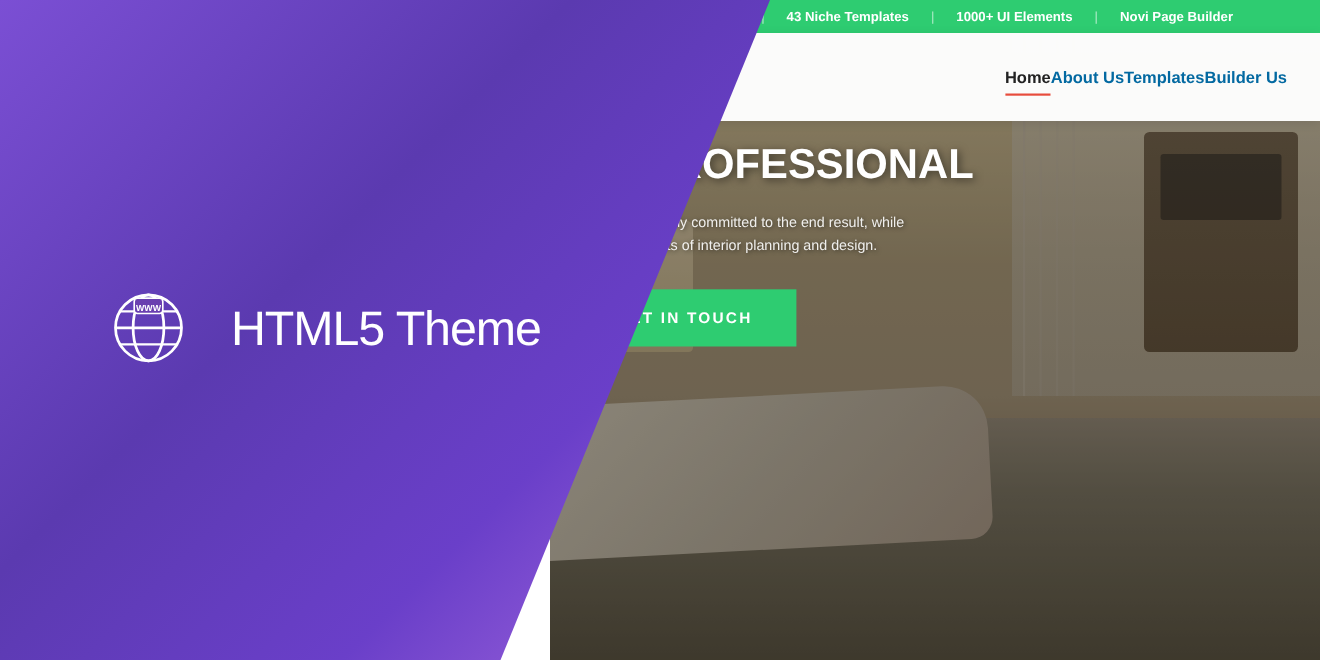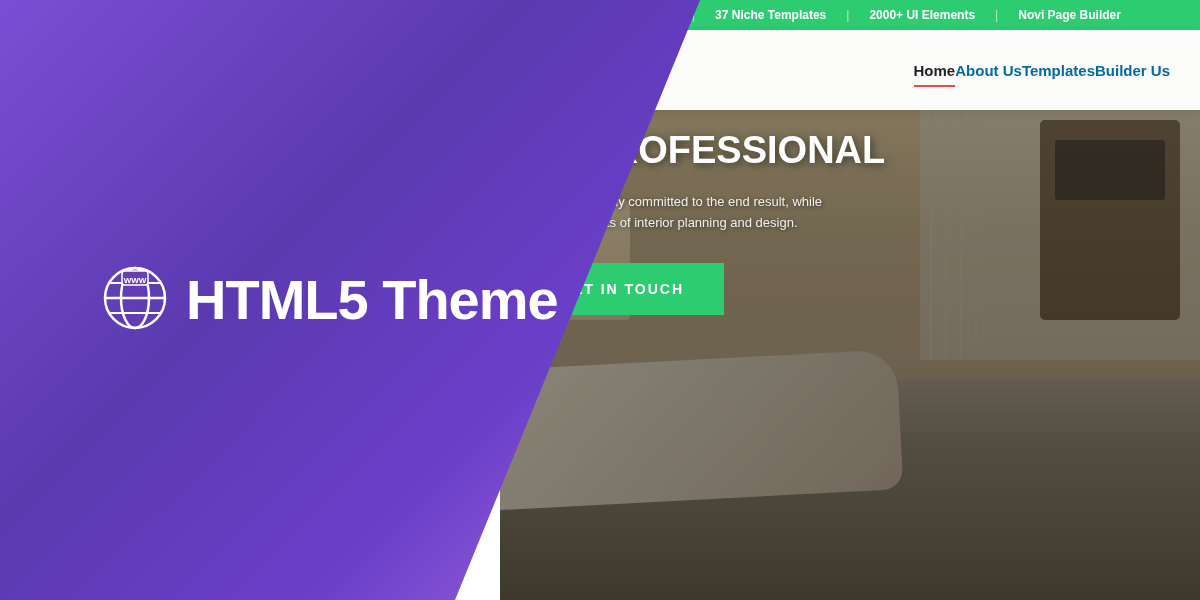--- a/index.html
+++ b/index.html
@@ -39,25 +39,26 @@
       gap: 16px;
     }
 
     .globe-icon {
       width: 70px;
       height: 70px;
       flex-shrink: 0;
     }
 
     .main-title {
-      font-size: 56px;
-      font-weight: 700;
+      font-size: 44px;
+      font-weight: 400;
       color: #ffffff;
       line-height: 1.1;
       letter-spacing: -1px;
+      margin-left: 24px;
     }
 
     .subtitle {
       font-size: 40px;
       font-weight: 700;
       color: #ffffff;
       padding-left: 86px;
     }
 
     
@@ -320,23 +321,23 @@
   <div class="furniture-right"></div>
   <div class="chair-left"></div>
   <div class="room-overlay"></div>
 
   <div class="header-bar">
     <div class="top-ticker">
       <span class="ticker-text">te!</span>
       <span class="ticker-separator">|</span>
       <span class="ticker-text">500+ HTML Files</span>
       <span class="ticker-separator">|</span>
-      <span class="ticker-text">37 Niche Templates</span>
+      <span class="ticker-text">43 Niche Templates</span>
       <span class="ticker-separator">|</span>
-      <span class="ticker-text">2000+ UI Elements</span>
+      <span class="ticker-text">1000+ UI Elements</span>
       <span class="ticker-separator">|</span>
       <span class="ticker-text">Novi Page Builder</span>
     </div>
 
     <nav class="nav-bar">
       <span class="nav-item active">Home</span>
       <span class="nav-item">About Us</span>
       <span class="nav-item">Templates</span>
       <span class="nav-item">Builder Us</span>
     </nav>

